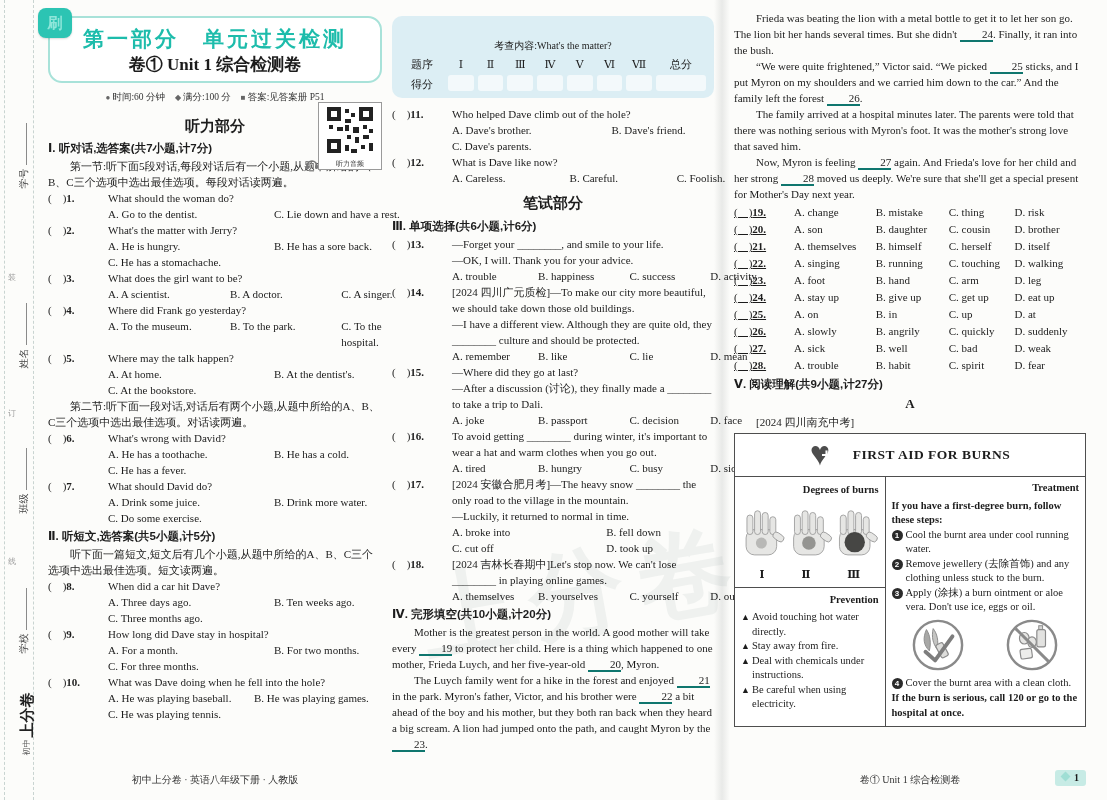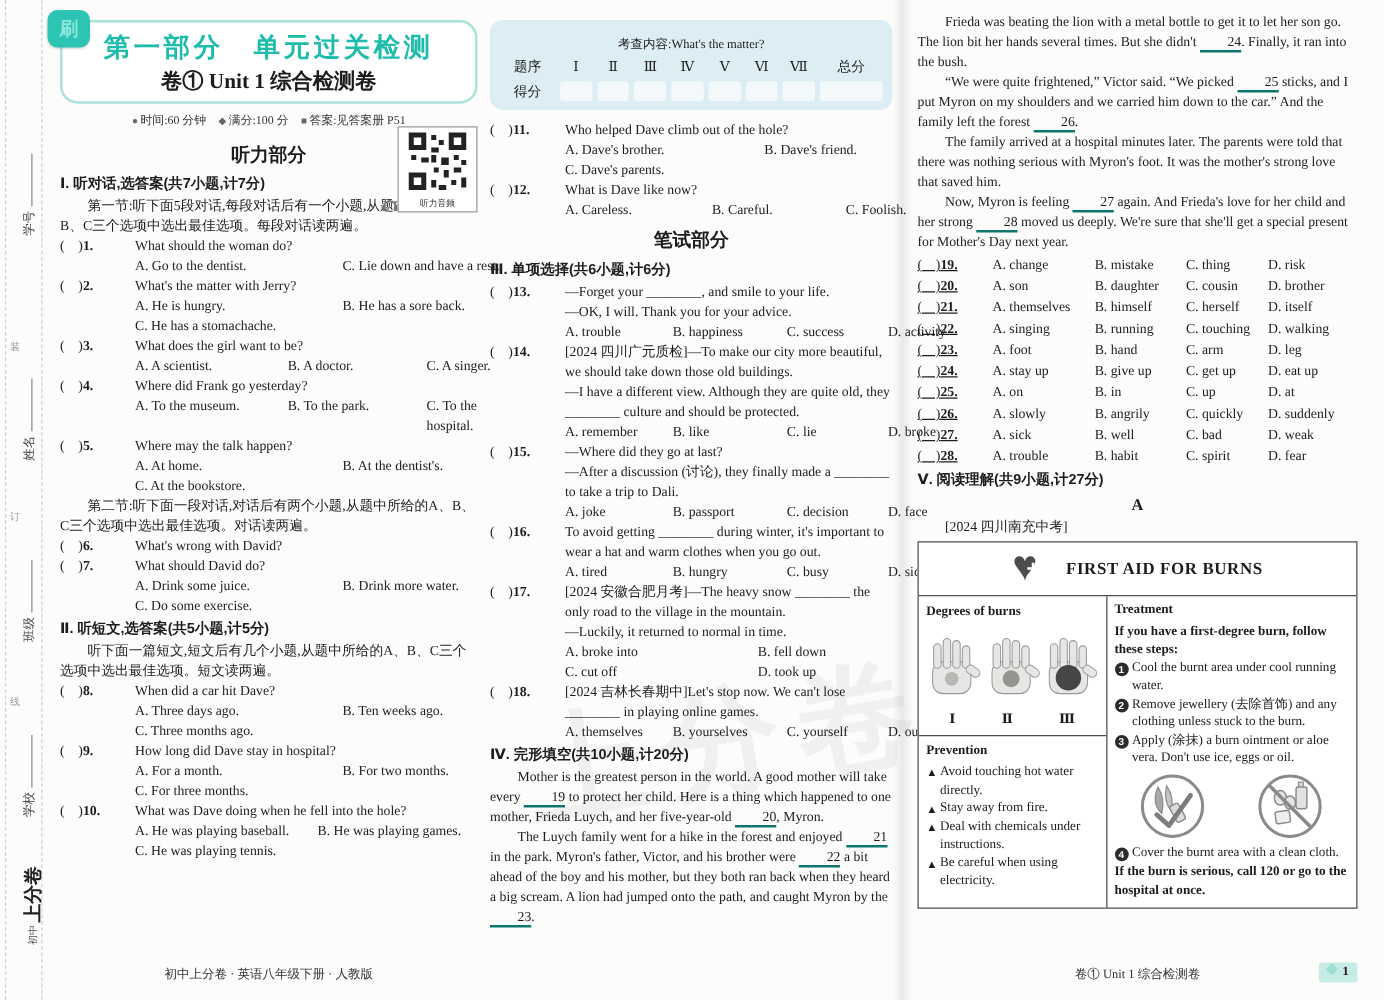--- a/index.html
+++ b/index.html
@@ -53,21 +53,21 @@
   .qhead{position:absolute;left:0;top:0;white-space:pre;}
   .qline{min-height:16px;}
   .opts{display:grid;column-gap:18px;}
   .cols-1{grid-template-columns:1fr 1fr;}
   .cols-2{grid-template-columns:54% 46%;}
   .cols-3{grid-template-columns:38% 34% 28%;}
   .cols-4{grid-template-columns:26% 28% 24% 22%;}
   .cols-2x2{grid-template-columns:52% 48%;}
   .blank{display:inline-block;min-width:28px;text-align:center;border-bottom:2px solid #0f766e;line-height:12px;}
   
-  .score-panel{background:#dceef4;border-radius:10px;padding:12px 8px 7px;margin-bottom:8px;}
+  .score-panel{background:#dceef4;border-radius:10px;padding:22px 8px 7px;margin-bottom:8px;}
   .score-note{text-align:center;font-size:10px;margin-bottom:2px;}
   .score-grid{display:grid;grid-template-columns:44px repeat(7,1fr) 50px;row-gap:4px;column-gap:4px;
               align-items:center;text-align:center;font-size:11px;}
   .score-cell{height:15px;}
   .score-empty{background:rgba(255,255,255,.65);border-radius:3px;height:16px;}
   
   .para{margin:0;text-indent:2em;}
   .crow{display:grid;grid-template-columns:60px 1.12fr 1fr .9fr .98fr;line-height:17px;}
   .crow .qhead{position:static;white-space:pre;text-decoration:underline;}
   
@@ -77,21 +77,21 @@
   .fa-header{display:flex;align-items:center;justify-content:center;gap:9px;padding:6px 4px;
              border-bottom:1.5px solid #4e4e4e;font-weight:bold;font-size:13.5px;letter-spacing:.5px;}
   .fa-heart{position:relative;width:34px;height:30px;color:#4d4d4d;font-size:34px;line-height:28px;}
   .fa-heart::before{content:"♥";}
   .fa-heart .plus{position:absolute;left:0;top:0;width:100%;height:100%;display:flex;align-items:center;
                   justify-content:center;color:#fff;font:bold 18px/18px "Liberation Sans",sans-serif;padding-bottom:4px;}
   .fa-body{display:grid;grid-template-columns:43% 57%;}
   .fa-left{border-right:1.5px solid #4e4e4e;display:flex;flex-direction:column;}
   .fa-sec1{padding:6px 6px 4px;}
   .fa-sec2{border-top:1.5px solid #4e4e4e;padding:5px 6px 6px;flex:1;}
-  .fa-subtitle{text-align:left;font-weight:bold;margin:0 0 3px;}
+  .fa-subtitle{text-align:right;font-weight:bold;margin:0 0 3px;}
   .deg-labels{display:flex;justify-content:space-around;font-weight:bold;margin-top:1px;}
   .prev-item{position:relative;padding-left:11px;margin:0;}
   .prev-item .mk{position:absolute;left:0;top:0;font-size:9px;}
   .fa-right{padding:4px 6px 6px;}
   .fa-intro{font-weight:bold;margin:0;}
   .step{position:relative;padding-left:14px;margin:0;}
   .stepnum{position:absolute;left:0;top:2px;width:11px;height:11px;border-radius:50%;background:#2b2b2b;
            color:#fff;font:bold 8px/11px "Liberation Sans",sans-serif;text-align:center;}
   .fa-icons{display:flex;justify-content:space-around;align-items:center;padding:3px 0 4px;}
   .fa-serious{font-weight:bold;margin:1px 0 0;}
@@ -225,20 +225,25 @@
             <span class="opt">B. At the dentist's.</span>
             <span class="opt">C. At the bookstore.</span>
           </div>
         </div>
       </div>
     <p class="intro">第二节:听下面一段对话,对话后有两个小题,从题中所给的A、B、C三个选项中选出最佳选项。对话读两遍。</p>
     <div id="q-6-7">
         <div class="q">
           <span class="qhead">(&nbsp;&nbsp;&nbsp;&nbsp;)<b>6.</b></span>
           <div class="qline">What's wrong with David?</div>
+          <div class="opts cols-2">
+            <span class="opt">A. He has a toothache.</span>
+            <span class="opt">B. He has a cold.</span>
+            <span class="opt">C. He has a fever.</span>
+          </div>
         </div>
         <div class="q">
           <span class="qhead">(&nbsp;&nbsp;&nbsp;&nbsp;)<b>7.</b></span>
           <div class="qline">What should David do?</div>
           <div class="opts cols-2">
             <span class="opt">A. Drink some juice.</span>
             <span class="opt">B. Drink more water.</span>
             <span class="opt">C. Do some exercise.</span>
           </div>
         </div>
@@ -336,21 +341,21 @@
           </div>
         </div>
         <div class="q">
           <span class="qhead">(&nbsp;&nbsp;&nbsp;&nbsp;)<b>14.</b></span>
           <div class="qline">[2024 四川广元质检]—To make our city more beautiful, we should take down those old buildings.</div>
           <div class="qline">—I have a different view. Although they are quite old, they ________ culture and should be protected.</div>
           <div class="opts cols-4">
             <span class="opt">A. remember</span>
             <span class="opt">B. like</span>
             <span class="opt">C. lie</span>
-            <span class="opt">D. broke</span>
+            <span class="opt">D. mean</span>
           </div>
         </div>
         <div class="q">
           <span class="qhead">(&nbsp;&nbsp;&nbsp;&nbsp;)<b>15.</b></span>
           <div class="qline">—Where did they go at last?</div>
           <div class="qline">—After a discussion (讨论), they finally made a ________ to take a trip to Dali.</div>
           <div class="opts cols-4">
             <span class="opt">A. joke</span>
             <span class="opt">B. passport</span>
             <span class="opt">C. decision</span>

